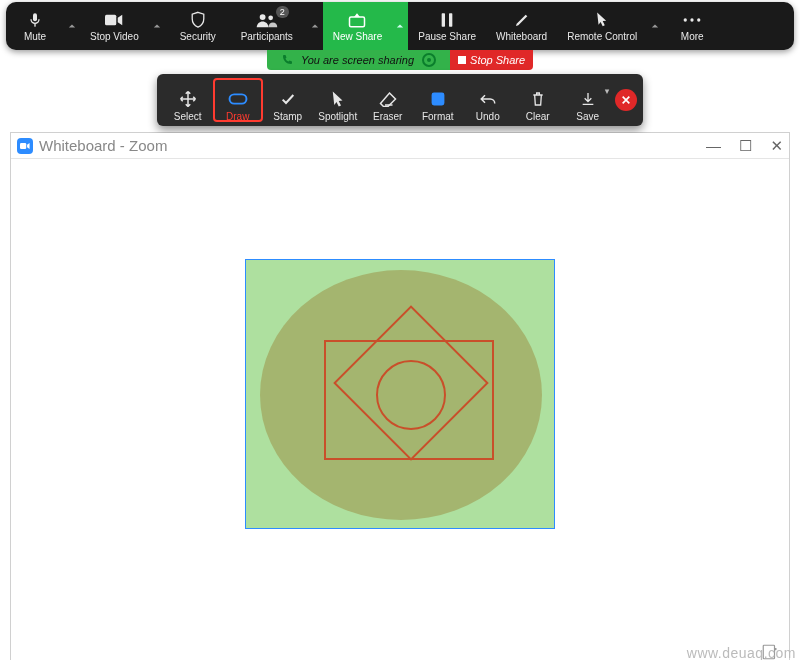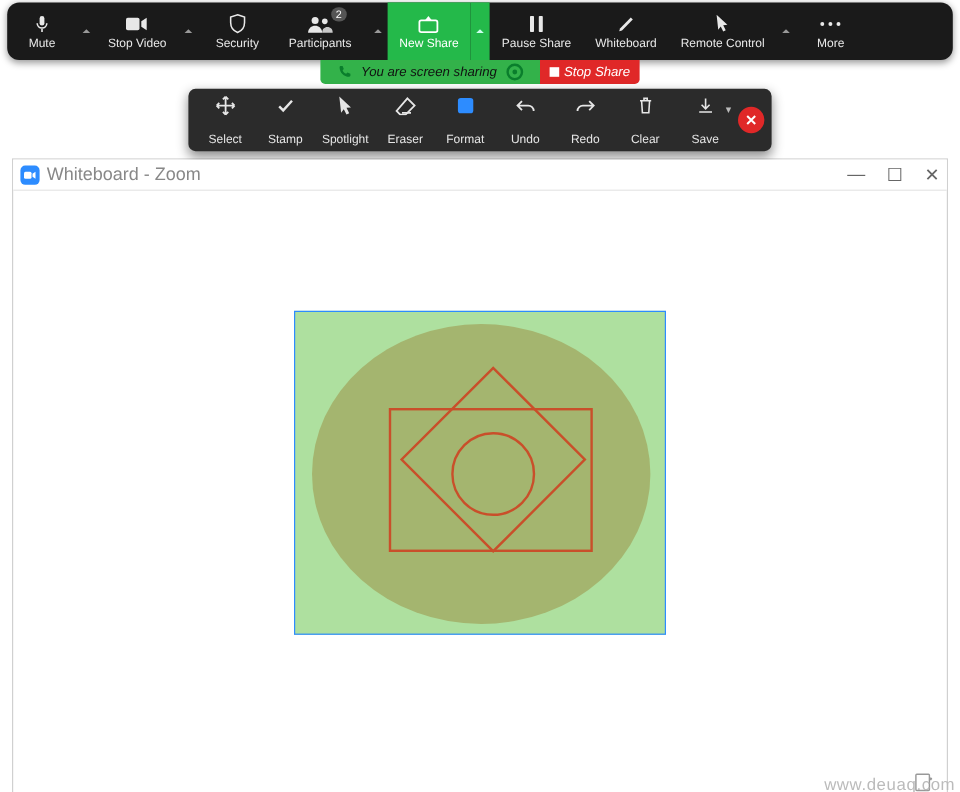--- a/index.html
+++ b/index.html
@@ -53,21 +53,21 @@
   }
   .status-right .sq { width:8px; height:8px; background:#fff; }
 
   
   .annobar-wrap { display:flex; justify-content:center; margin-top:4px; }
   .annobar {
     background:#2b2b2b; border-radius:6px; display:flex; align-items:center;
     padding:4px 6px; box-shadow:0 4px 10px rgba(0,0,0,.45);
   }
   .an-item {
-    display:flex; flex-direction:column; align-items:center; justify-content:space-between;
+    display:flex; flex-direction:column; align-items:center; justify-content:flex-end;
     color:#e6e6e6; font-size:10px; width:50px; height:44px; border-radius:4px;
   }
   .an-item .ico { height:20px; display:flex; align-items:center; justify-content:center; margin-bottom:2px; }
   .an-item.highlight { color:#ff3b30; }
   .an-item.highlight-outline { outline:2px solid #ff3b30; outline-offset:-2px; }
   .an-close {
     width:22px; height:22px; border-radius:50%; background:#e02828;
     display:flex; align-items:center; justify-content:center; margin-left:6px;
   }
   .an-close svg { width:10px; height:10px; }
@@ -264,20 +264,28 @@
     <div class="an-item">
       <span class="ico">
         <svg width="18" height="18" viewBox="0 0 24 24" fill="none" stroke="#e6e6e6" stroke-width="2">
             <path d="M12 2v20M2 12h20M12 2l-3 3M12 2l3 3M12 22l-3-3M12 22l3-3M2 12l3-3M2 12l3 3M22 12l-3-3M22 12l-3 3"></path>
           </svg>
       </span>
       <span>Select</span>
     </div>
 
 
+    <div class="an-item highlight highlight-outline">
+      <span class="ico">
+        <svg width="20" height="14" viewBox="0 0 26 18" fill="none" stroke="#2d8cff" stroke-width="2.5">
+            <rect x="2" y="3" width="22" height="12" rx="6"></rect>
+          </svg>
+      </span>
+      <span>Draw</span>
+    </div>
 
     <div class="an-item">
       <span class="ico">
         <svg width="16" height="16" viewBox="0 0 24 24" fill="none" stroke="#e6e6e6" stroke-width="3">
             <path d="M4 13l5 5L20 6"></path>
           </svg>
       </span>
       <span>Stamp</span>
     </div>
 
@@ -311,28 +319,20 @@
 
     <div class="an-item">
       <span class="ico">
         <svg width="18" height="14" viewBox="0 0 24 18" fill="none" stroke="#e6e6e6" stroke-width="2">
             <path d="M8 4L3 9l5 5M3 9h12a6 6 0 016 6"></path>
           </svg>
       </span>
       <span>Undo</span>
     </div>
 
-    <div class="an-item">
-      <span class="ico">
-        <svg width="18" height="14" viewBox="0 0 24 18" fill="none" stroke="#e6e6e6" stroke-width="2">
-            <path d="M16 4l5 5-5 5M21 9H9a6 6 0 00-6 6"></path>
-          </svg>
-      </span>
-      <span>Redo</span>
-    </div>
 
     <div class="an-item">
       <span class="ico">
         <svg width="14" height="16" viewBox="0 0 20 24" fill="none" stroke="#e6e6e6" stroke-width="2">
             <path d="M3 6h14M8 6V3h4v3M5 6l1 15h8l1-15"></path>
           </svg>
       </span>
       <span>Clear</span>
     </div>
 

